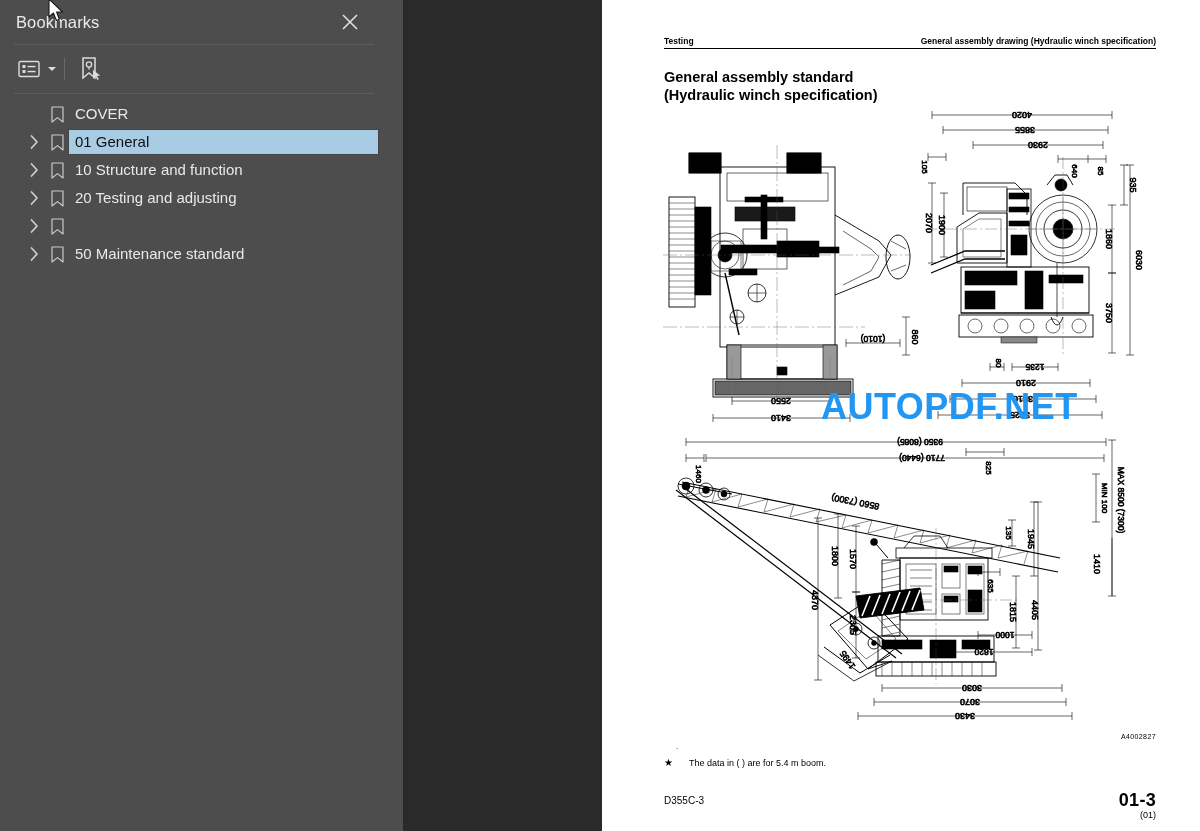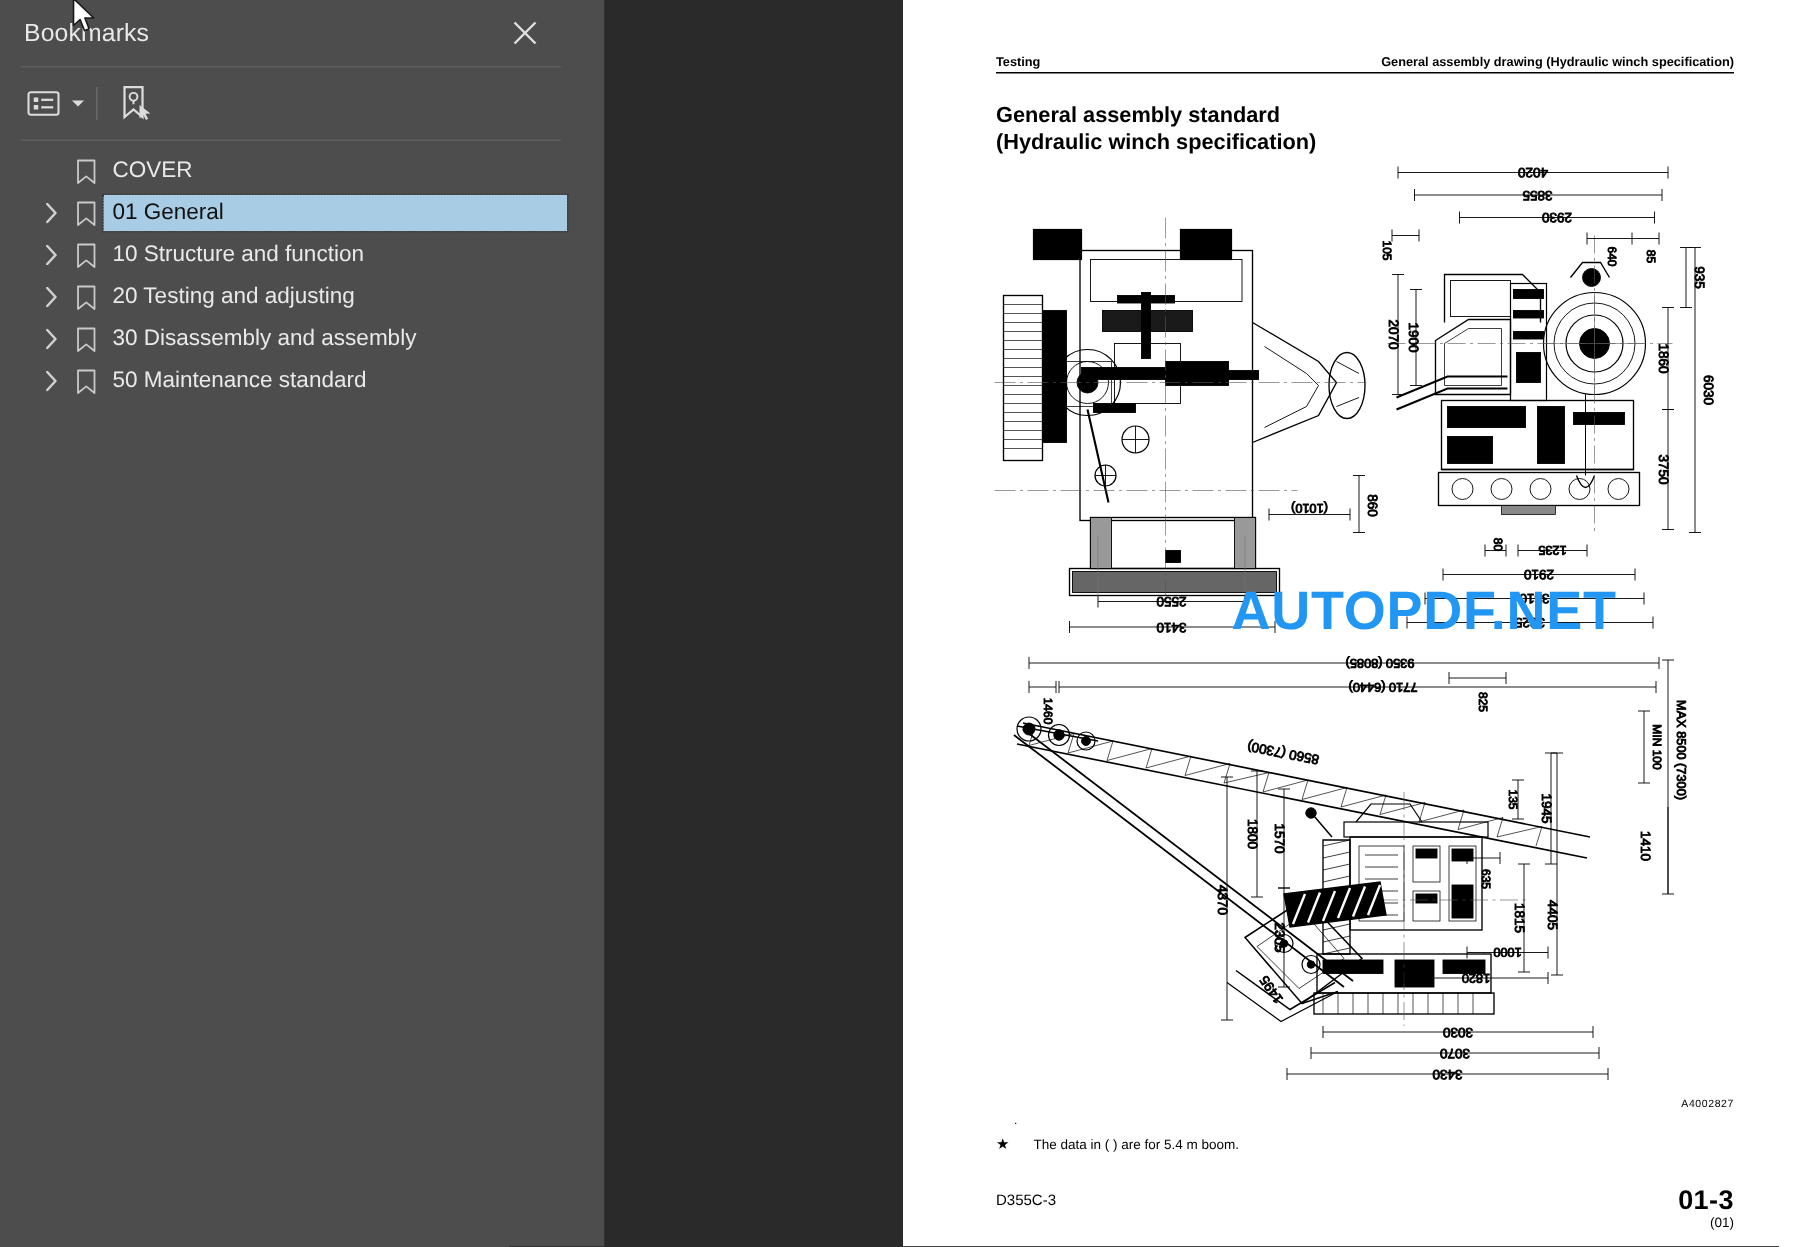--- a/index.html
+++ b/index.html
@@ -293,23 +293,20 @@
         <div class="tree-row">
           <span class="twisty">
             <svg width="9" height="14" viewBox="0 0 9 14">
               <path d="M1.5 1 L7 7 L1.5 13" fill="none" stroke="#cfcfcf" stroke-width="1.7" stroke-linecap="round" stroke-linejoin="round"></path>
             </svg>
           </span>
           <span class="bm-icon">
             <svg width="13" height="17" viewBox="0 0 13 17">
               <path d="M1 1 L12 1 L12 16 L6.5 11.6 L1 16 Z" fill="none" stroke="#c9c9c9" stroke-width="1.2" stroke-linejoin="round"></path>
             </svg>
-          </span>
-          <span class="bm-label-wrap">
-            <span class="bm-label">30 Disassembly and assembly</span>
           </span>
         </div>
         <div class="tree-row">
           <span class="twisty">
             <svg width="9" height="14" viewBox="0 0 9 14">
               <path d="M1.5 1 L7 7 L1.5 13" fill="none" stroke="#cfcfcf" stroke-width="1.7" stroke-linecap="round" stroke-linejoin="round"></path>
             </svg>
           </span>
           <span class="bm-icon">
             <svg width="13" height="17" viewBox="0 0 13 17">

